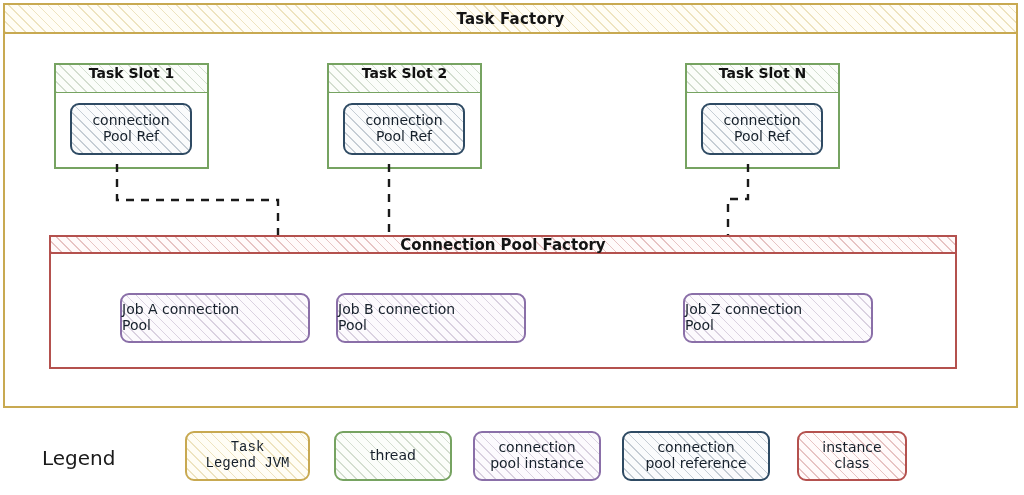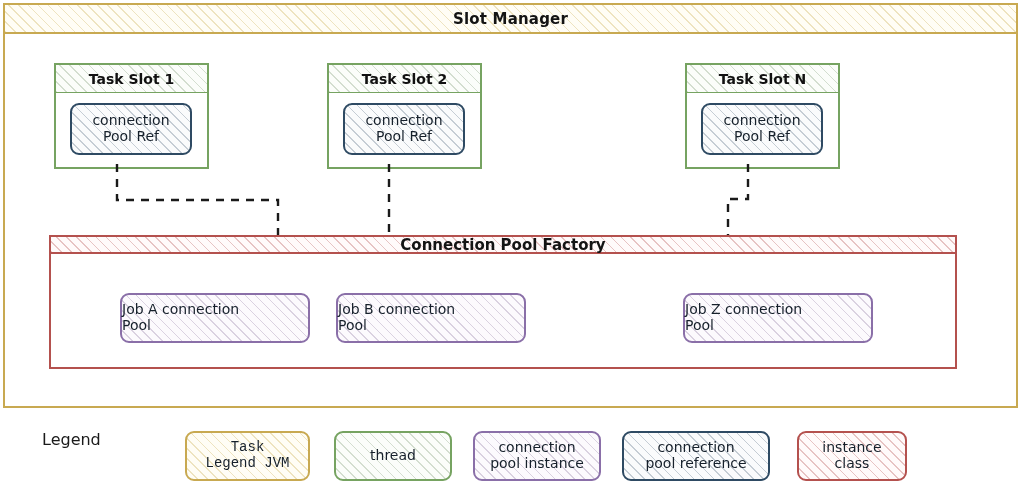--- a/index.html
+++ b/index.html
@@ -90,21 +90,20 @@
     box-sizing: border-box;
   }
   .task-slot .slot-header {
     position: absolute;
     left: 0; top: 0;
     width: 100%;
     height: 28px;
     border-bottom: 1.5px solid #76a361;
     box-sizing: border-box;
     display: flex;
-    align-items: center;
     justify-content: center;
   }
   .task-slot .slot-title {
     font-size: 14px;
     font-weight: bold;
     color: #111;
   }
   .pool-ref {
     position: absolute;
     left: 14px;
@@ -184,22 +183,22 @@
   #legend {
     position: absolute;
     left: 0;
     top: 424px;
     width: 1024px;
     height: 71px;
   }
   #legend-label {
     position: absolute;
     left: 42px;
-    top: 6px;
-    font-size: 16px;
+    top: 22px;
+    font-size: 20px;
     color: #1a1a1a;
   }
   .legend-box {
     position: absolute;
     top: 7px;
     height: 50px;
     border-radius: 9px;
     box-sizing: border-box;
     border-width: 2px;
     border-style: solid;
@@ -219,21 +218,21 @@
   .lb-navy   { border-color: #2e4a63; }
   .lb-red    { border-color: #b4514e; }
 </style>
 </head>
 <body>
 
 <div class="canvas">
 
   <div id="task-manager">
     <div id="task-manager-header" class="hatch-amber">
-      <div class="title">Slot Manager</div>
+      <div class="title">Task Factory</div>
     </div>
 
     <div class="task-slot" style="left:49px; top:58px;">
       <div class="slot-header hatch-green">
         <div class="slot-title">Task Slot 1</div>
       </div>
       <div class="pool-ref hatch-navy">
         <span>connection</span>
         <span>Pool Ref</span>
       </div>

